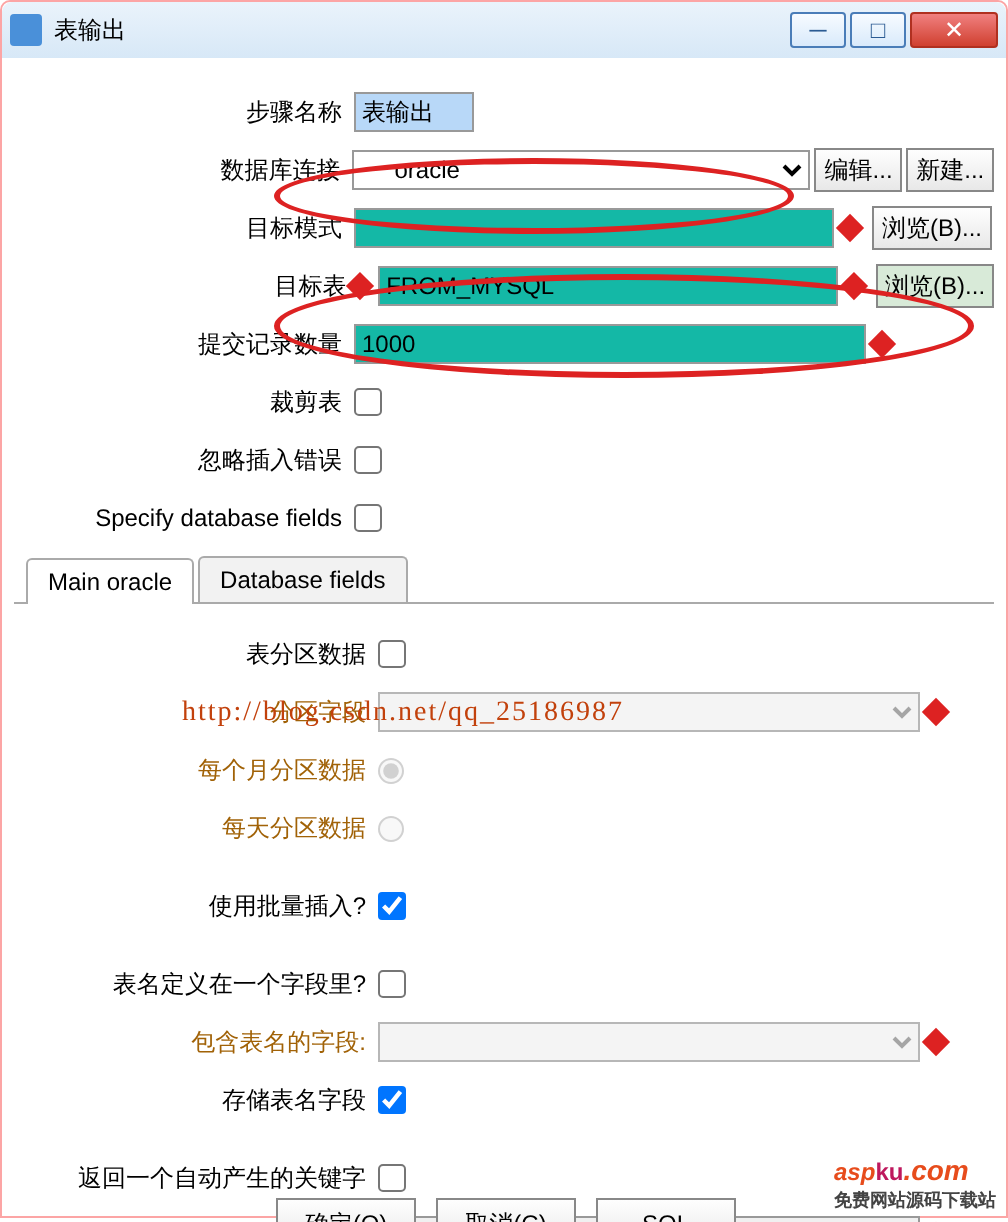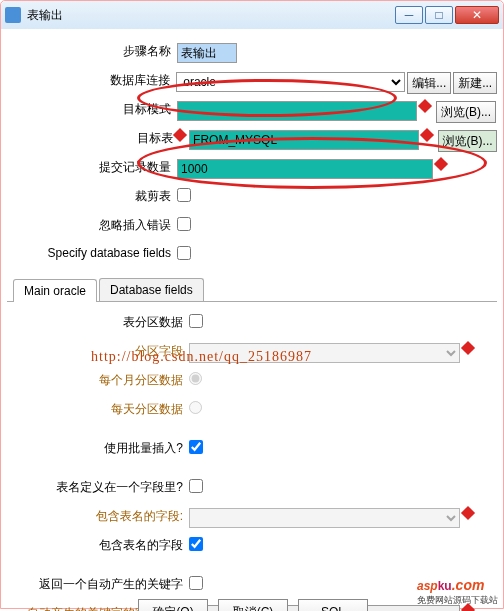--- a/index.html
+++ b/index.html
@@ -4,42 +4,42 @@
 <style>
 *{box-sizing:border-box;margin:0;padding:0;font-family:"Microsoft YaHei",SimSun,Arial,sans-serif;font-size:12px}
 body{background:#fff;width:504px;height:611px;overflow:hidden;position:relative}
 .window{border:1px solid #fca5a5;border-radius:5px 5px 0 0;height:609px;background:#fff}
 .titlebar{height:28px;background:linear-gradient(#eaf3fb,#d7e8f7);display:flex;align-items:center;padding:0 4px;border-radius:5px 5px 0 0}
 .titlebar .icon{width:16px;height:16px;background:#4a90d9;margin-right:6px;border-radius:2px}
 .titlebar .title{flex:1;color:#000}
 .winbtn{width:28px;height:18px;margin-left:2px;border:1px solid #4a7db8;background:linear-gradient(#f7fbff,#d9eafb);border-radius:2px;display:flex;align-items:center;justify-content:center;color:#2b5b93}
 .winbtn.close{background:linear-gradient(#f08080,#d04030);border-color:#b03020;color:#fff;width:44px}
 .content{padding:14px 6px 0 6px;position:relative}
-.row{display:flex;align-items:flex-start;height:26px;margin-bottom:3px}
+.row{display:flex;align-items:center;height:26px;margin-bottom:3px}
 .row label{width:170px;text-align:right;padding-right:6px;color:#000}
 .row input[type=text]{height:20px;border:1px solid #999;padding:1px 3px;background:#14b8a6}
-.row select{height:20px;border:1px solid #999;background:#fff;padding:0 2px}
+.row select{height:20px;border:1px solid #999;background:#fff;padding:0 16px}
 .btn{height:22px;background:linear-gradient(#fefefe,#e8e8e8);border:1px solid #888;padding:0 4px;margin-left:2px;cursor:pointer;min-width:36px;white-space:nowrap}
 .chk{width:14px;height:14px}
 .redring{position:absolute;border:3px solid #d22;border-radius:50%;pointer-events:none}
 .diamond{width:10px;height:10px;background:#d22;transform:rotate(45deg);display:inline-block;margin-left:3px}
 .tabbar{display:flex;padding-left:6px;border-bottom:1px solid #aaa;margin-top:6px}
 .tab{border:1px solid #aaa;border-bottom:0;background:#f2f2f2;padding:4px 10px;border-radius:3px 3px 0 0;margin-right:2px;cursor:pointer}
 .tab.active{background:#fff;font-weight:400;position:relative;top:1px}
 .pane{padding:12px 24px 0 6px}
 .pane .row label{width:176px;color:#000}
 .pane .row.disabled label{color:#a16207}
 .pane .sel{flex:1;height:20px;border:1px solid #999;background:#f0f0f0}
 .wm{position:absolute;color:#c2410c;font-size:14px;left:90px;top:320px;font-family:Liberation Serif, serif;letter-spacing:1px}
 .footer{position:absolute;bottom:6px;left:0;right:0;display:flex;justify-content:center;gap:8px}
 .footer .btn{min-width:70px;height:26px}
 .brand{position:absolute;right:6px;bottom:4px;font-family:Arial;font-weight:bold;font-size:22px}
 .brand .a{color:#e74c1c;font-style:italic}
 .brand .b{color:#be185d}
-.brand .sub{font-size:9px;color:#444;font-weight:normal;display:block;text-align:left;margin-top:-2px}
+.brand .sub{font-size:9px;color:#444;font-weight:bold;display:block;text-align:left;margin-top:-2px}
 </style>
 </head>
 <body>
 
 <div class="window">
   <div class="titlebar">
     <span class="icon"></span>
     <span class="title">表输出</span>
     <div class="winbtn">─</div>
     <div class="winbtn">□</div>
@@ -128,21 +128,21 @@
       <div class="row">
         <label>表名定义在一个字段里?</label>
         <input type="checkbox" class="chk" style="">
       </div>
       <div class="row disabled">
         <label>包含表名的字段:</label>
         <select class="sel" disabled=""></select>
         <span class="diamond"></span>
       </div>
       <div class="row">
-        <label>包含表名的字段</label>
+        <label>存储表名字段</label>
         <input type="checkbox" class="chk" checked="" style="">
       </div>
       <div style="height:10px"></div>
       <div class="row">
         <label>返回一个自动产生的关键字</label>
         <input type="checkbox" class="chk" style="">
       </div>
       <div class="row disabled">
         <label>自动产生的关键字的字段名称</label>
         <input type="text" disabled="" style="flex: 1 1 0%; background: rgb(240, 240, 240);">

